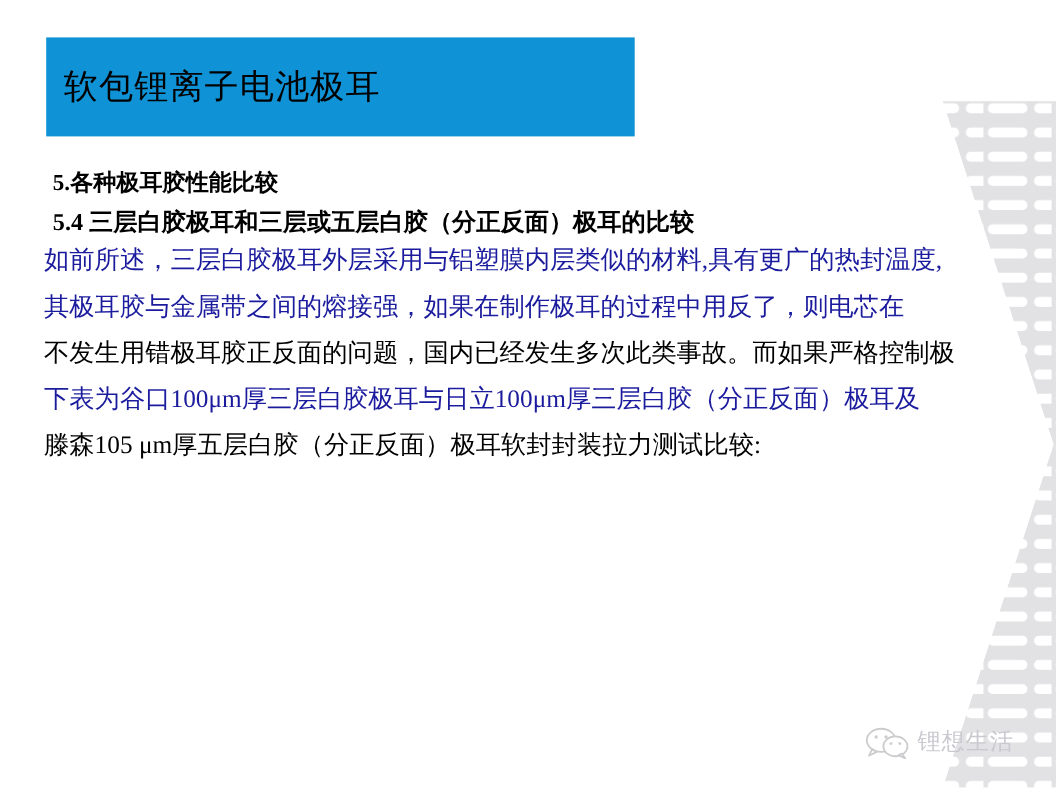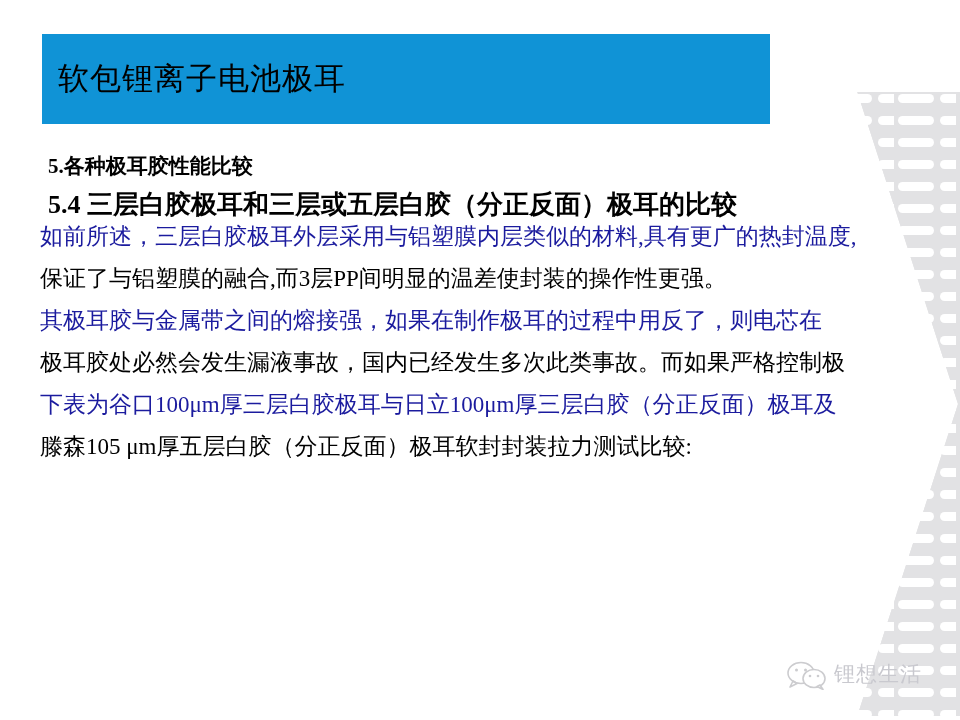--- a/index.html
+++ b/index.html
@@ -33,21 +33,21 @@
     width: 190px;
     height: 632px;
     pointer-events: none;
   }
 
   
   #title-banner {
     position: absolute;
     left: 42px;
     top: 34px;
-    width: 728px;
+    width: 535px;
     height: 90px;
     background: #1093d6;
     display: flex;
     align-items: center;
   }
   #title-banner .title-text {
     margin-left: 16px;
     color: #000000;
     font-size: 31px;
     line-height: 1.1;
@@ -65,21 +65,21 @@
     font-family: "Liberation Serif", "DejaVu Serif", serif;
     white-space: nowrap;
     margin-top: 19px;
   }
   #sub-1 {
     top: 133px;
     font-size: 21px;
   }
   #sub-2 {
     top: 168px;
-    font-size: 26px;
+    font-size: 22px;
   }
 
   
   #body-text {
     position: absolute;
     left: 40px;
     top: 216px;
     width: 880px;
   }
   .body-line {
@@ -143,23 +143,22 @@
 
   <div id="title-banner">
     <span class="title-text">软包锂离子电池极耳</span>
   </div>
 
   <div class="subheading" id="sub-1">5.各种极耳胶性能比较</div>
   <div class="subheading" id="sub-2">5.4 三层白胶极耳和三层或五层白胶（分正反面）极耳的比较</div>
 
   <div id="body-text">
     <div class="body-line blue">如前所述，三层白胶极耳外层采用与铝塑膜内层类似的材料,具有更广的热封温度,</div>
-    <div class="body-line black">保证了与铝塑膜的融合,而3层PP间明显的温差使封装的操作性更强。</div>
     <div class="body-line blue">其极耳胶与金属带之间的熔接强，如果在制作极耳的过程中用反了，则电芯在</div>
-    <div class="body-line black">极耳胶处必然会发生漏液事故，国内已经发生多次此类事故。而如果严格控制极</div>
+    <div class="body-line black">不发生用错极耳胶正反面的问题，国内已经发生多次此类事故。而如果严格控制极</div>
     <div class="body-line blue">下表为谷口100μm厚三层白胶极耳与日立100μm厚三层白胶（分正反面）极耳及</div>
     <div class="body-line black">滕森105 μm厚五层白胶（分正反面）极耳软封封装拉力测试比较:</div>
   </div>
 
   <div id="watermark">
     <svg width="42" height="30" viewBox="0 0 42 30" aria-hidden="true">
       <ellipse cx="15" cy="13" rx="13" ry="10.5" fill="none" stroke="#cccccf" stroke-width="1.6"></ellipse>
       <path d="M 7 21 L 4 27 L 11 23.5 Z" fill="none" stroke="#cccccf" stroke-width="1.6" stroke-linejoin="round"></path>
       <circle cx="10.5" cy="10" r="1.5" fill="#cccccf"></circle>
       <circle cx="19.5" cy="10" r="1.5" fill="#cccccf"></circle>

